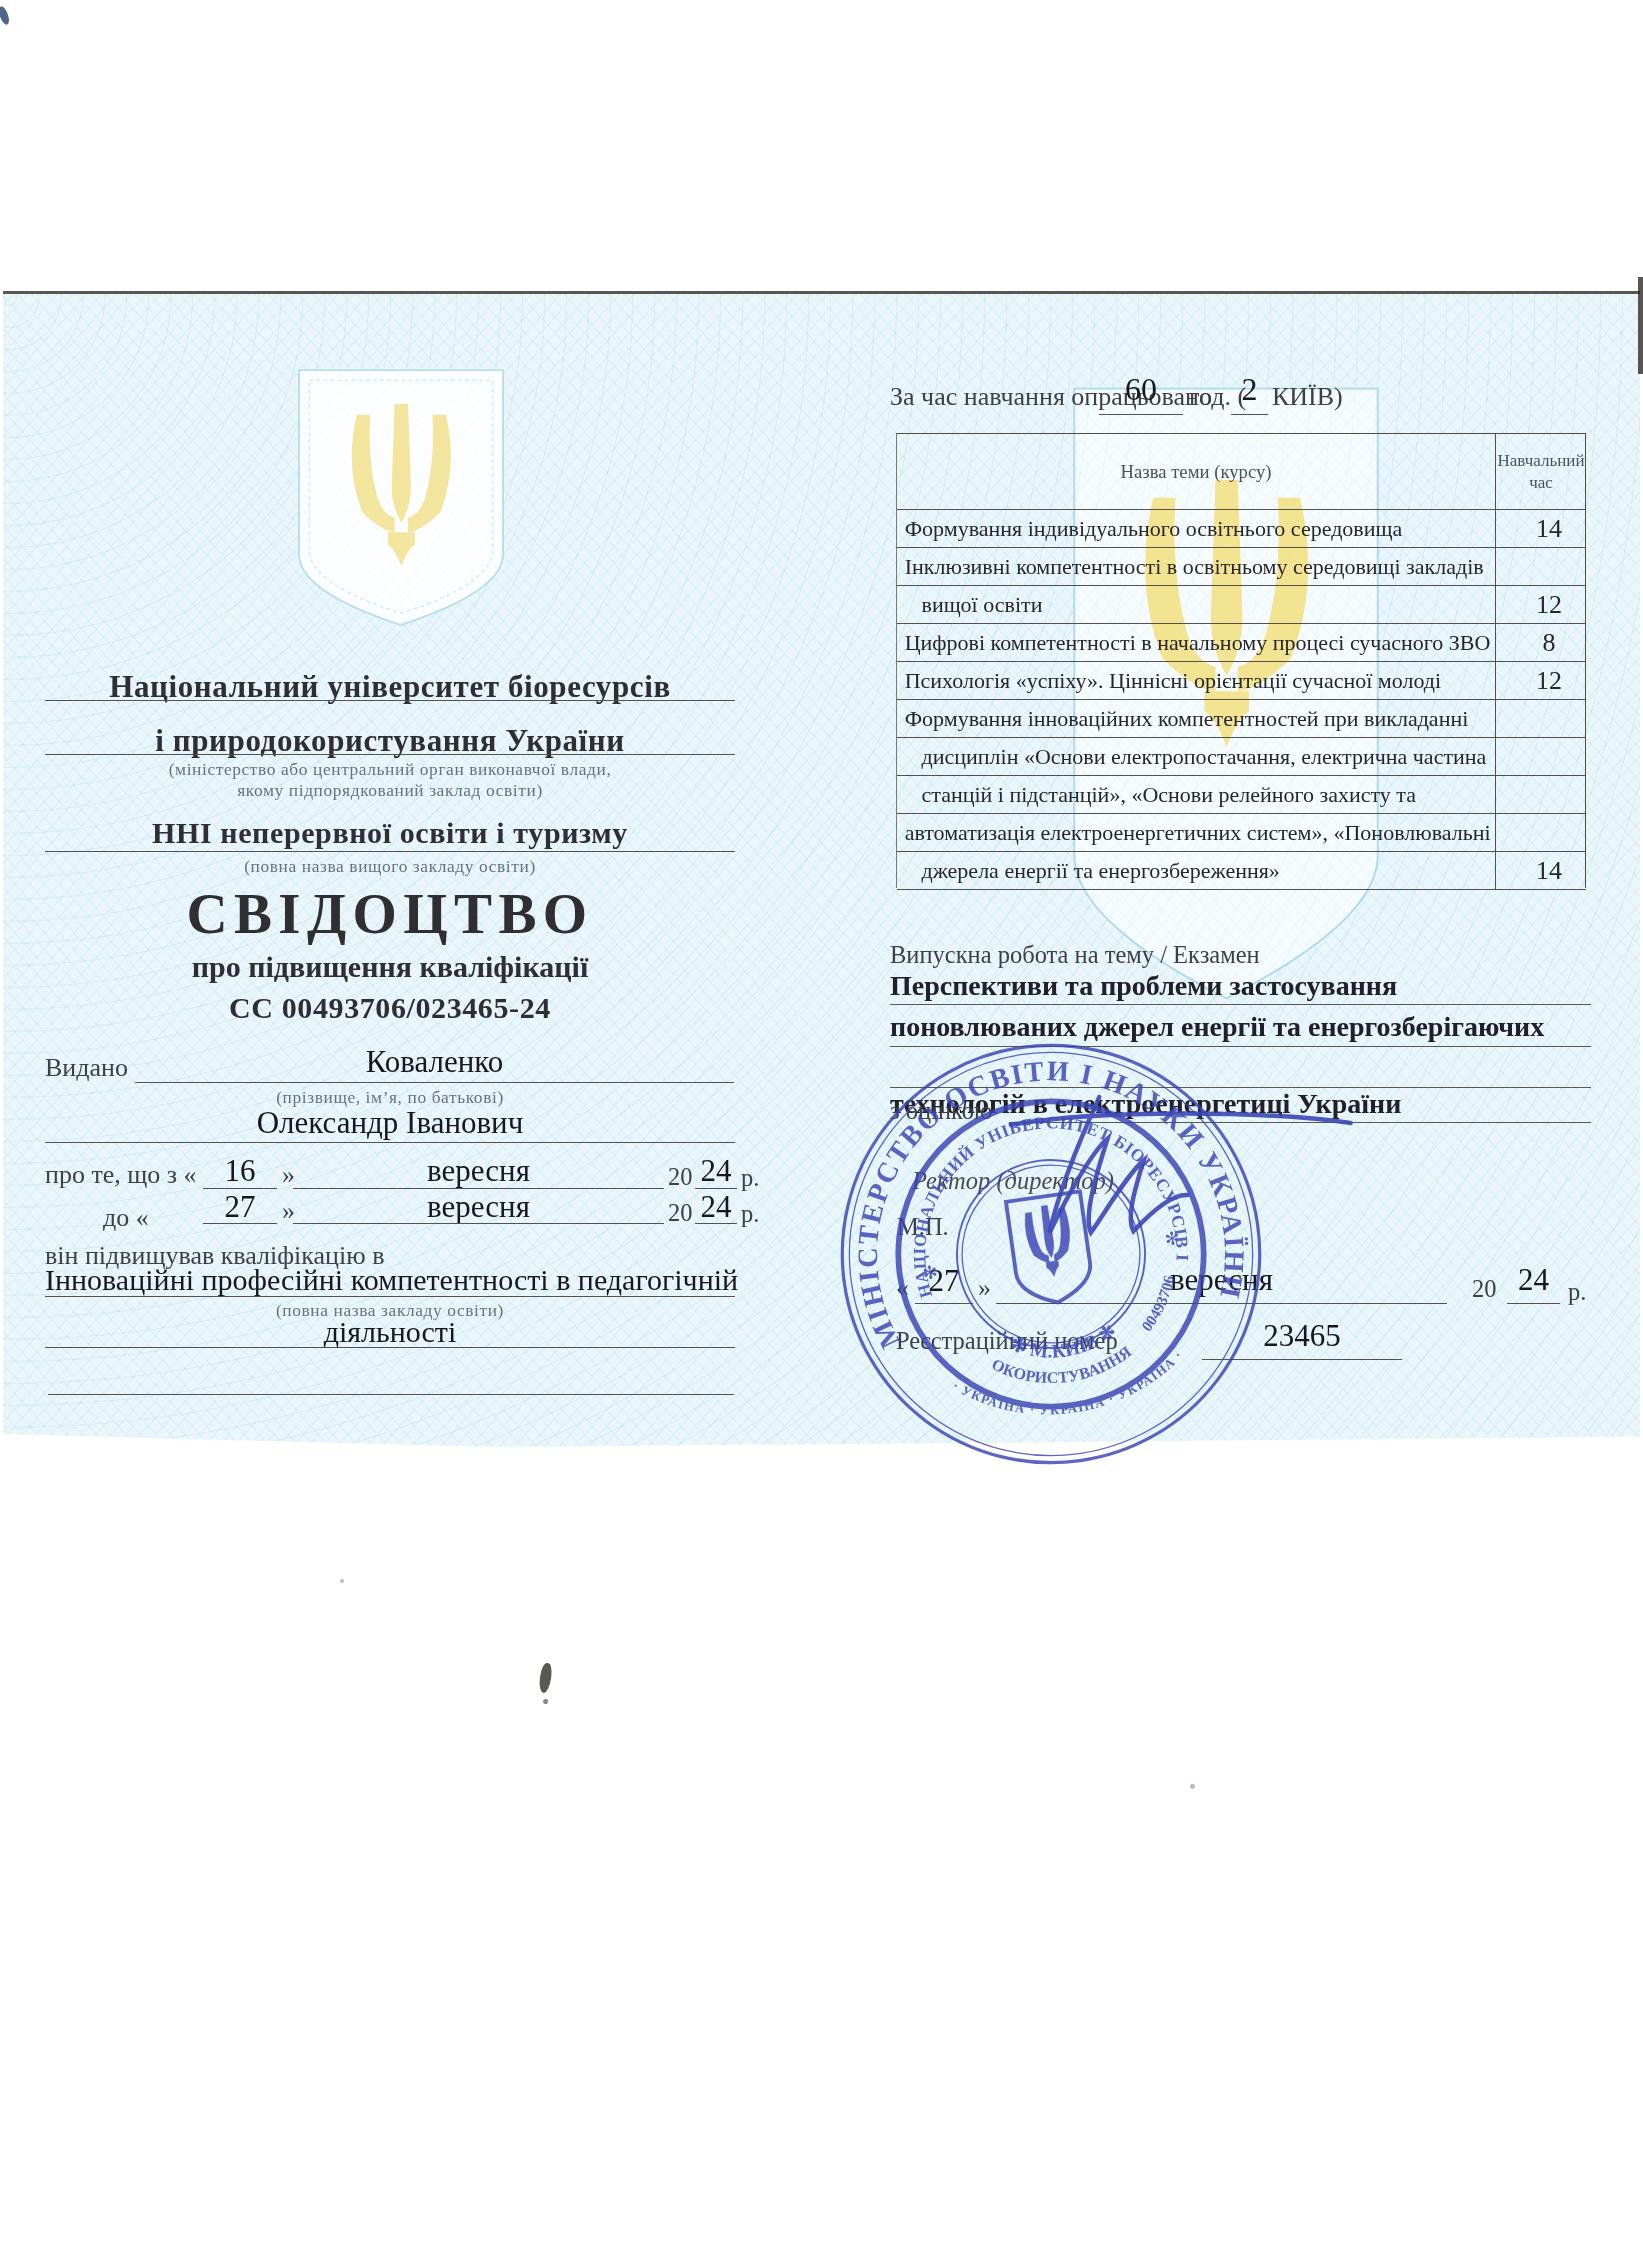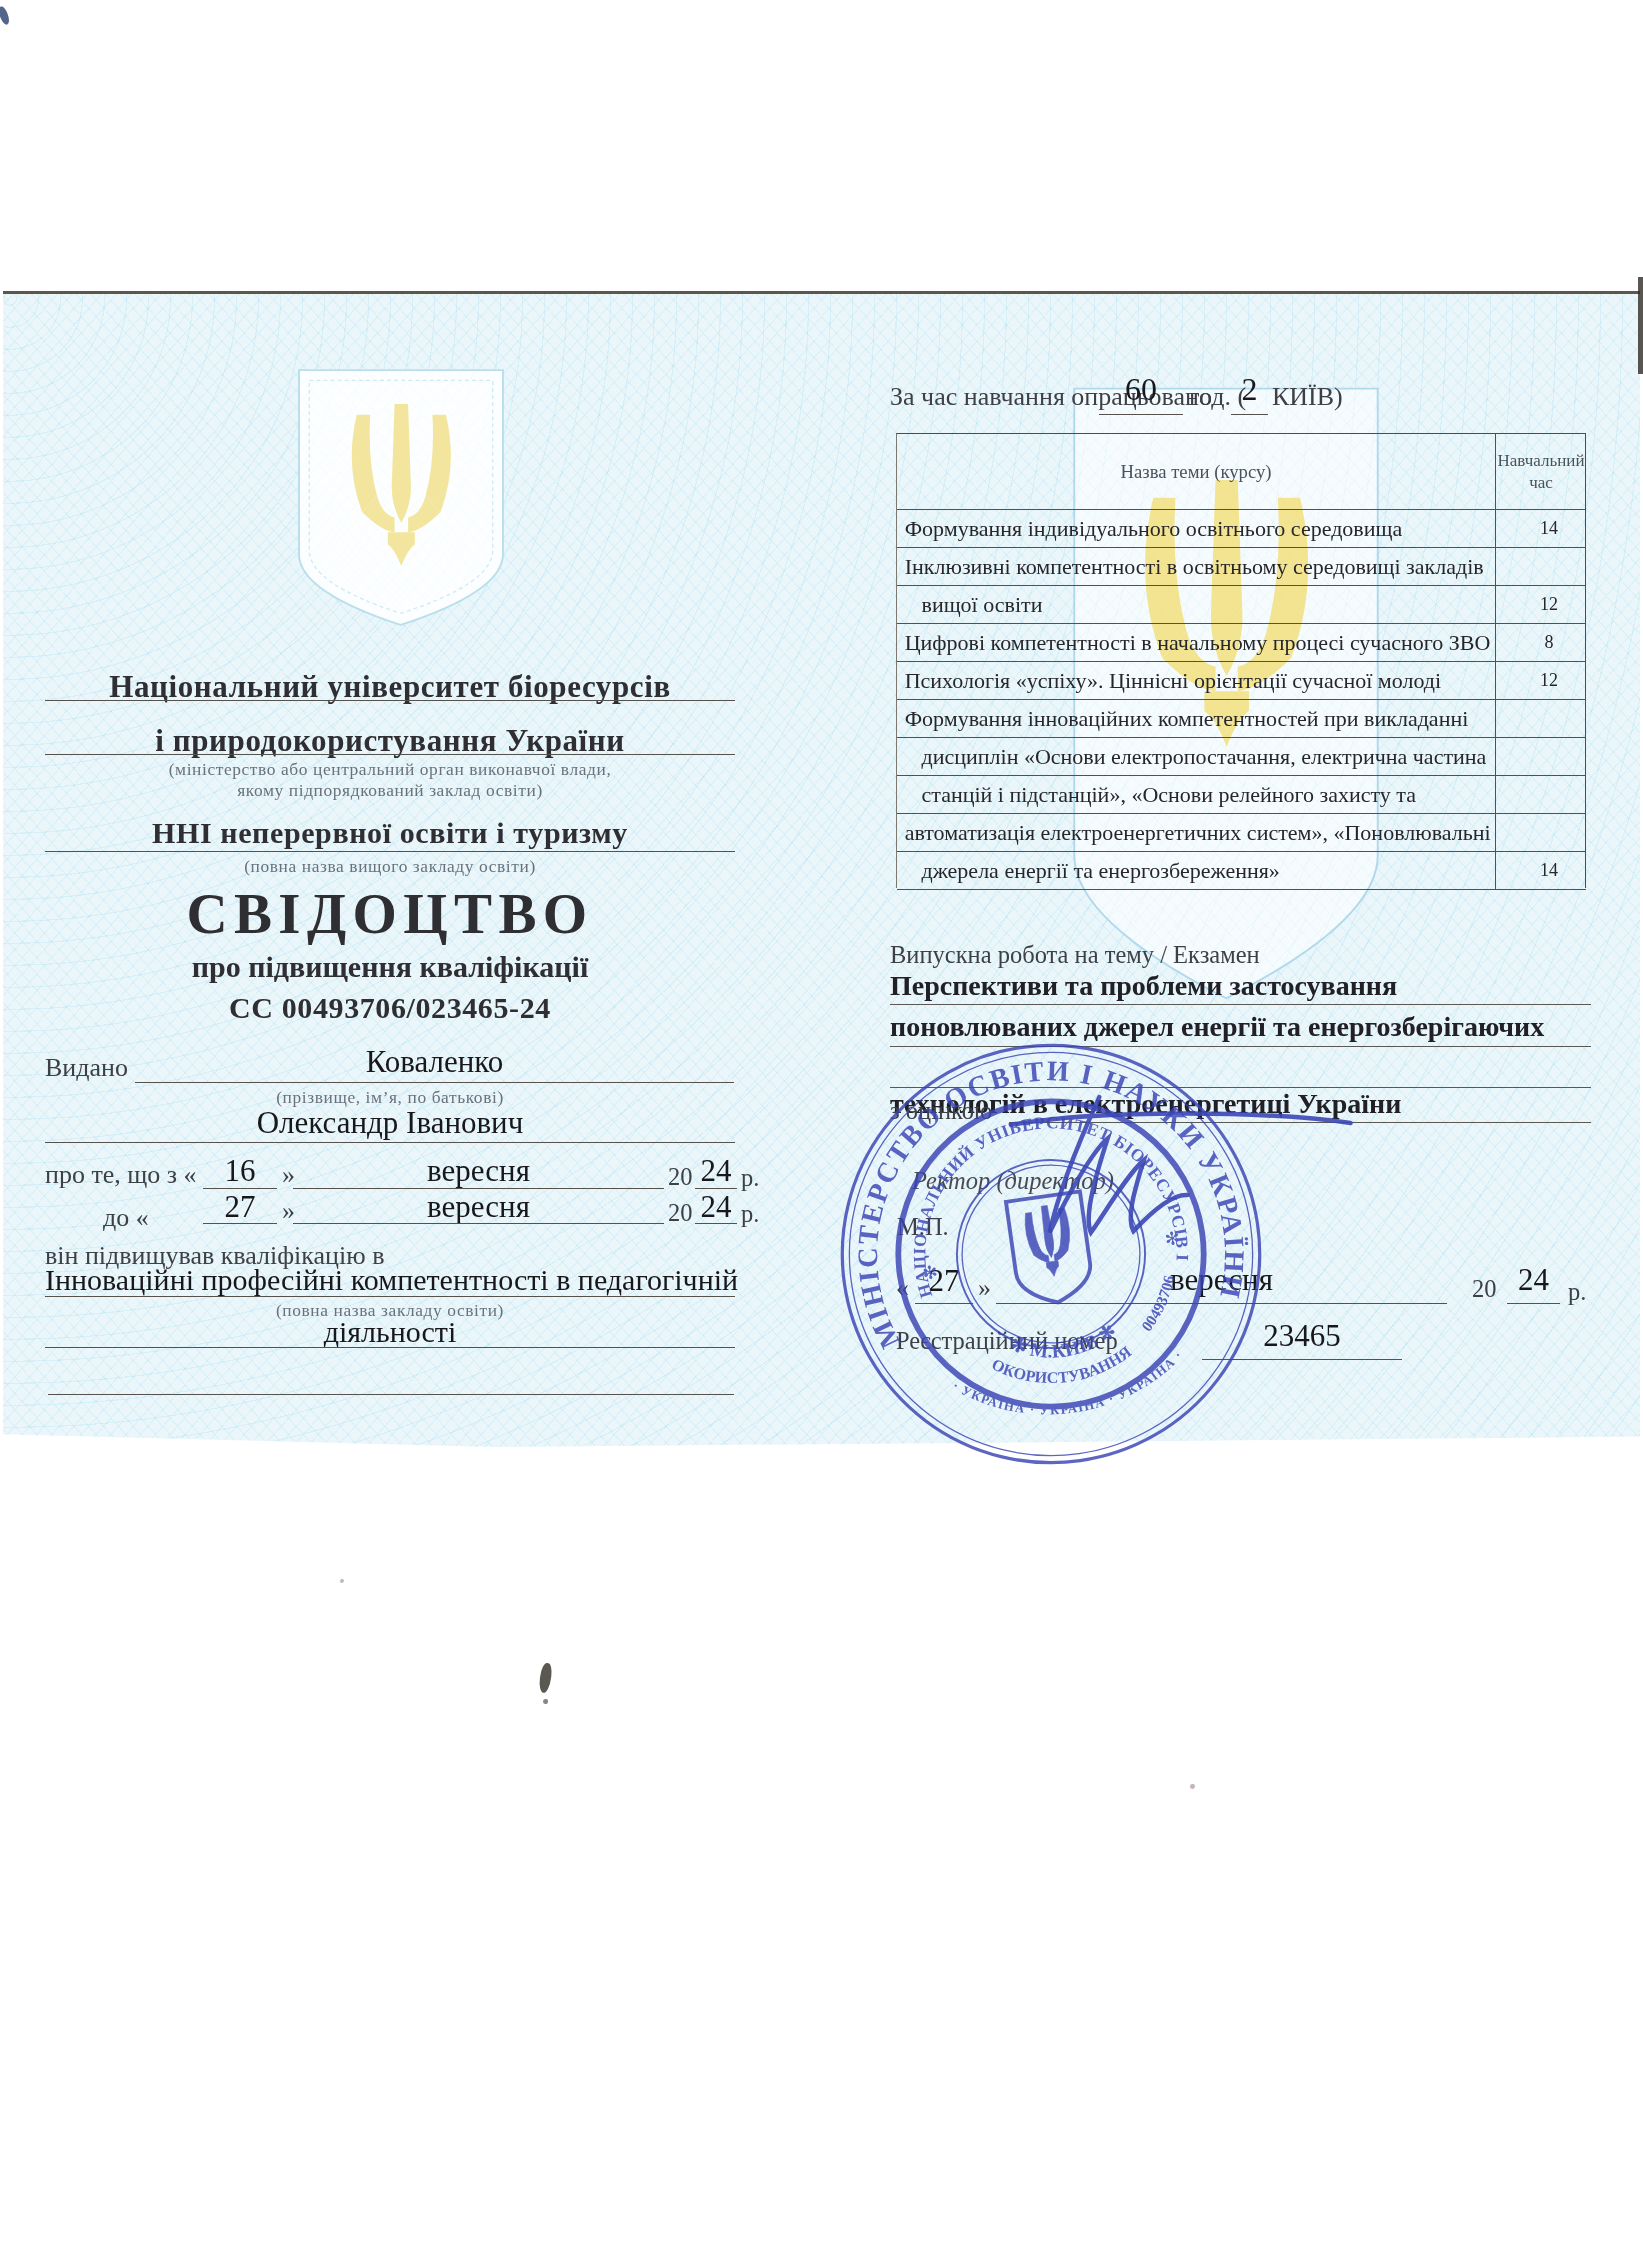--- a/index.html
+++ b/index.html
@@ -35,21 +35,21 @@
   .fill{font-size:31px;font-weight:normal;color:#17171c;}
 
   
   .ctable{
     position:absolute;left:896px;top:433px;width:688px;height:454px;
     display:grid;grid-template-columns:598px 91px;grid-template-rows:76px repeat(10,38px);
     border-top:1.9px solid #514b44;border-right:1.3px solid #514b44;border-left:0.6px solid #7d786f;
     font-size:22px;color:#26262b;
   }
   .ctable .cell{border-bottom:1.3px solid #55504a;display:flex;align-items:center;padding-left:7.7px;}
-  .ctable .hours{border-left:1.3px solid #55504a;justify-content:center;padding-left:16px;font-size:18px;}
+  .ctable .hours{border-left:1.3px solid #55504a;justify-content:center;padding-left:16px;font-size:26px;}
   .ctable .head{justify-content:center;color:#49535c;font-size:18.7px;padding-left:0;}
   .ctable .headh{font-size:17px;line-height:1.25;text-align:center;}
   .ctable .ind{padding-left:24.5px;}
 
   .thesis{font-size:28px;font-weight:600;color:#202026;}
   svg text{font-family:"Liberation Serif","DejaVu Serif",serif;}
   .speck{position:absolute;border-radius:50% 42% 55% 48%;}
 </style>
 </head>
 <body>

